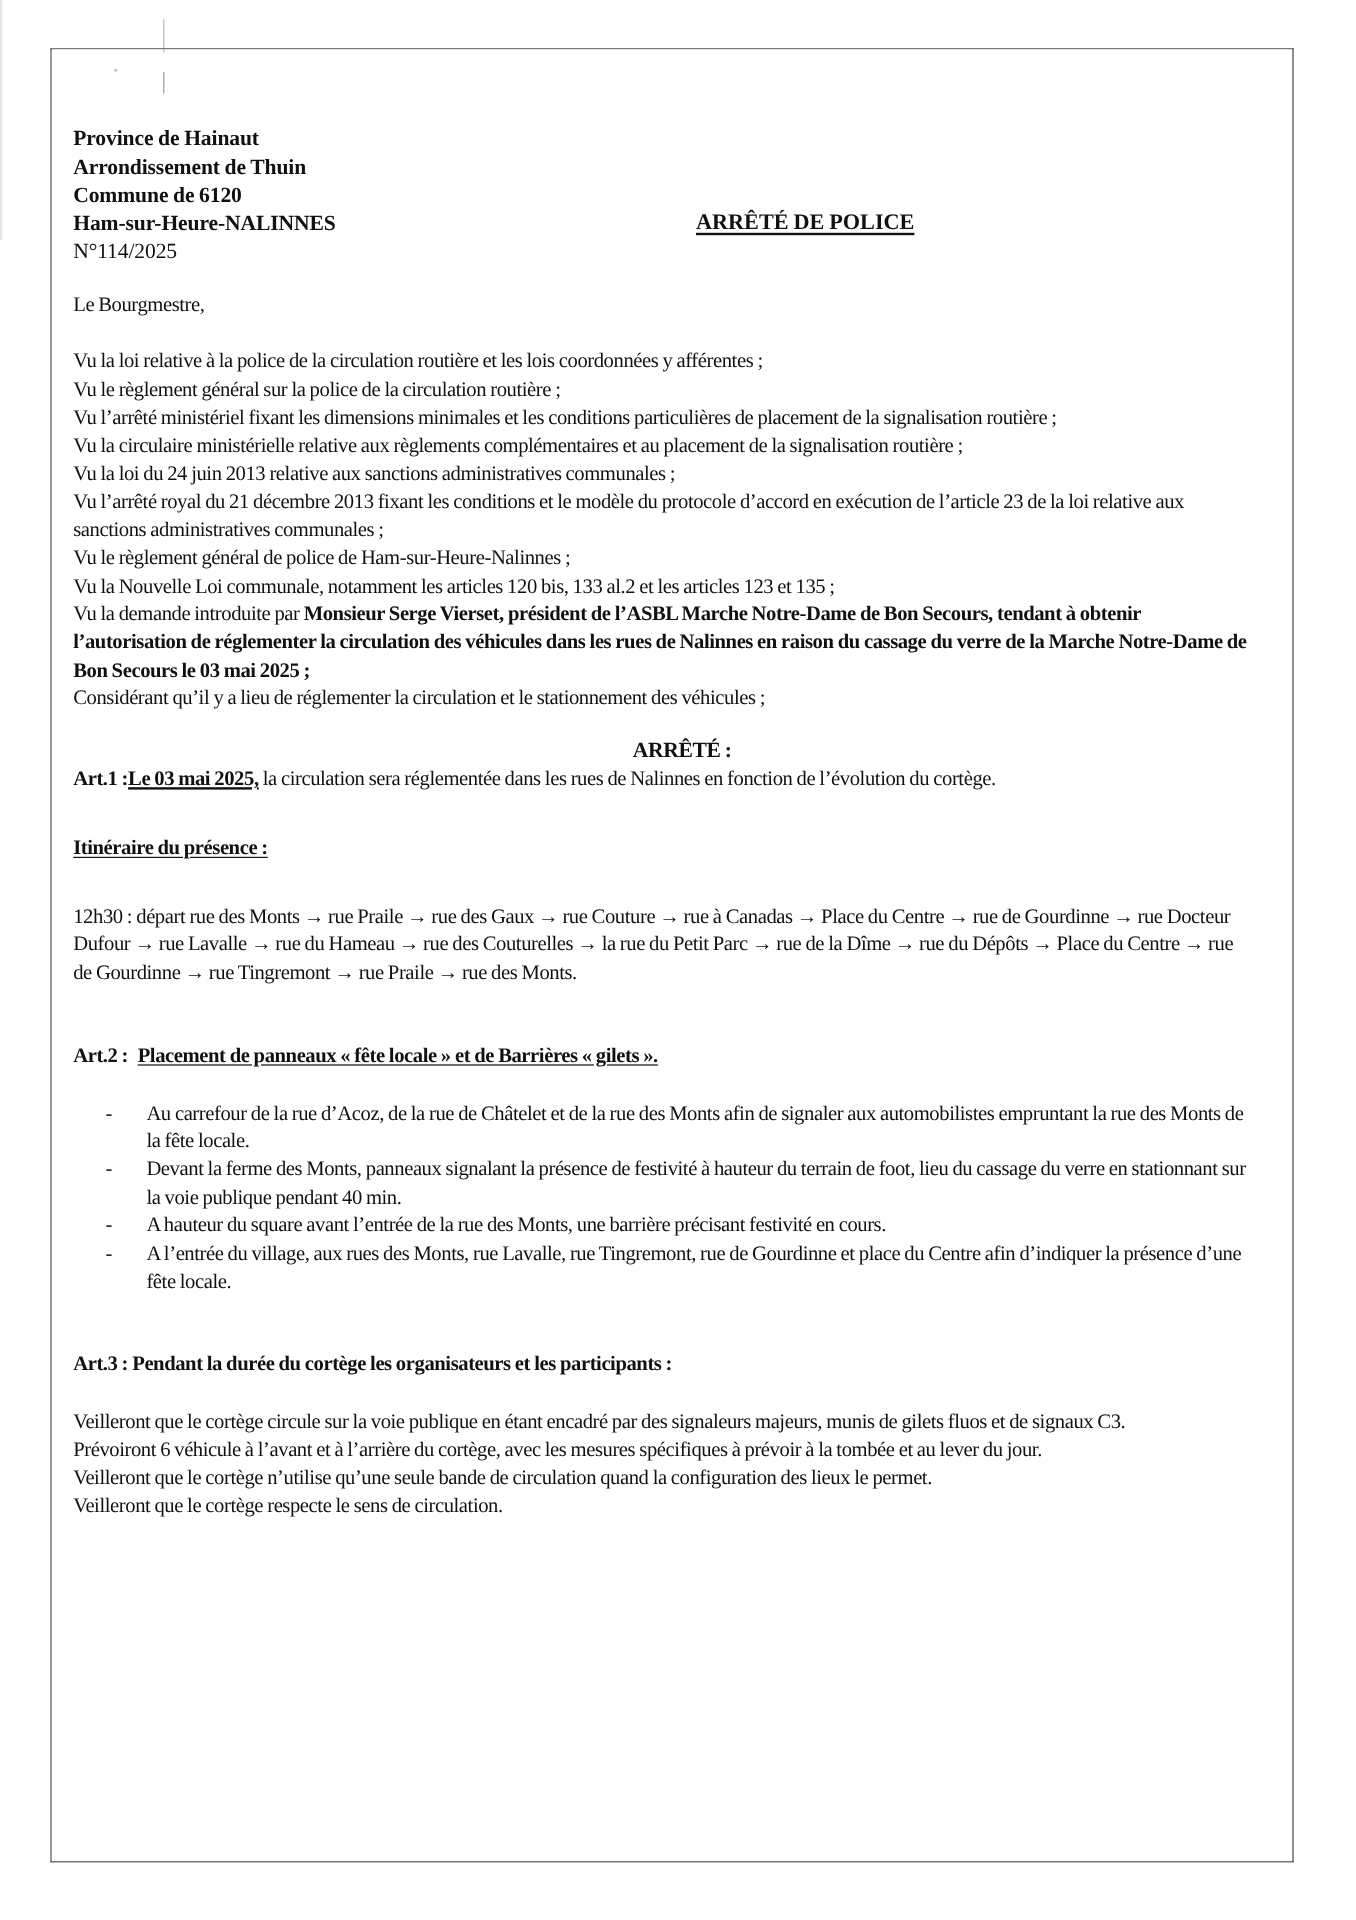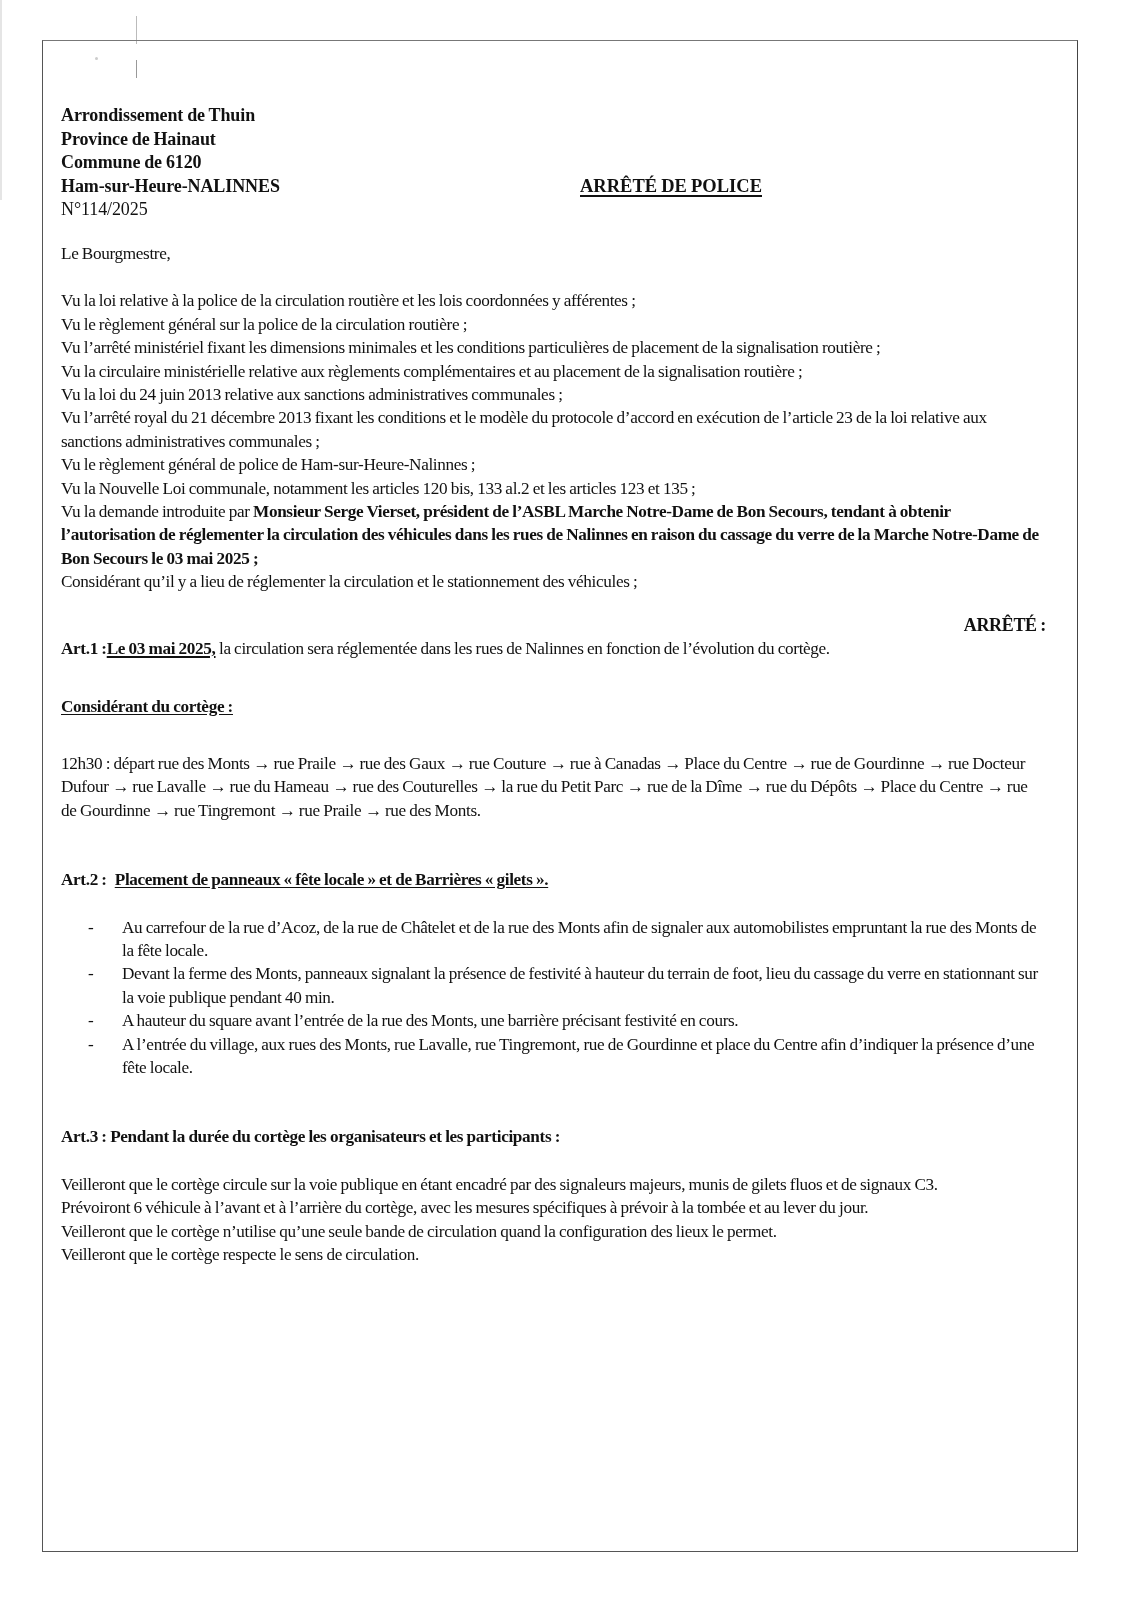--- a/index.html
+++ b/index.html
@@ -74,21 +74,21 @@
     }
     .p { display: block; margin: 0; }
     .gap-sm { height: 18px; }
     .gap-md { height: 24px; }
     .gap-lg { height: 34px; }
     .gap-xl { height: 46px; }
     .bold { font-weight: bold; }
     .underline { text-decoration: underline; text-underline-offset: 2px; }
     .center-heading {
       display: block;
-      text-align: right;
+      text-align: center;
       font-weight: bold;
       font-size: 18px;
       padding-left: 30px;
       margin-top: 6px;
     }
     .art-label {
       font-weight: bold;
     }
     .art-date {
       font-weight: bold;
@@ -124,22 +124,22 @@
 <div class="scan-mark m1"></div>
 <div class="scan-mark m2"></div>
 <div class="scan-mark m3"></div>
 
 <div class="page-frame"></div>
 
 <div class="content">
 
   <div class="header-block">
     <div class="header-lines">
+      <span class="line">Province de Hainaut</span>
       <span class="line">Arrondissement de Thuin</span>
-      <span class="line">Province de Hainaut</span>
       <span class="line">Commune de 6120</span>
       <span class="line">Ham-sur-Heure-NALINNES</span>
       <span class="line normal">N°114/2025</span>
     </div>
     <div class="doc-title">ARRÊTÉ DE POLICE</div>
   </div>
 
   <div class="gap-sm"></div>
   <span class="p">Le Bourgmestre,</span>
   <div class="gap-md"></div>
@@ -156,21 +156,21 @@
     <span class="p"><span>Vu la demande introduite par </span><span class="bold">Monsieur Serge Vierset, président  de l’ASBL Marche Notre-Dame de Bon Secours, tendant à obtenir l’autorisation de réglementer la circulation des véhicules dans les rues de Nalinnes en raison du cassage du verre de la Marche Notre-Dame de Bon Secours le 03 mai 2025 ;</span></span>
     <span class="p">Considérant qu’il y a lieu de réglementer la circulation et le stationnement des véhicules ;</span>
   </div>
 
   <div style="height: 14px;"></div>
   <span class="center-heading">ARRÊTÉ :</span>
 
   <span class="p"><span class="art-label">Art.1 :</span><span class="art-date">Le 03 mai 2025,</span><span> la circulation sera réglementée dans les rues de Nalinnes en fonction de l’évolution du cortège.</span></span>
 
   <div class="gap-lg"></div>
-  <span class="p bold underline">Considérant du cortège :</span>
+  <span class="p bold underline">Itinéraire du présence :</span>
   <div class="gap-lg"></div>
   <span class="p">12h30 : départ rue des Monts → rue Praile → rue des Gaux → rue Couture → rue à Canadas → Place du Centre → rue de Gourdinne → rue Docteur Dufour → rue Lavalle → rue du Hameau → rue des Couturelles → la rue du Petit Parc → rue de la Dîme → rue du Dépôts → Place du Centre → rue de Gourdinne → rue Tingremont → rue Praile → rue des Monts.</span>
 
   <div class="gap-xl"></div>
   <span class="p"><span class="art-label">Art.2 :</span><span class="art-subtitle">Placement de panneaux « fête locale » et de Barrières « gilets ».</span></span>
   <div class="gap-md"></div>
   <ul class="dash-list">
     <li><span class="dash">-</span><span>Au carrefour de la rue d’Acoz, de la rue de Châtelet et de la rue des Monts afin de signaler aux automobilistes empruntant la rue des Monts de la fête locale.</span></li>
     <li><span class="dash">-</span><span>Devant la ferme des Monts, panneaux signalant la présence de festivité à hauteur du terrain de foot, lieu du cassage du verre en stationnant sur la voie publique pendant 40 min.</span></li>
     <li><span class="dash">-</span><span>A hauteur du square avant l’entrée de la rue des Monts, une barrière précisant festivité en cours.</span></li>

